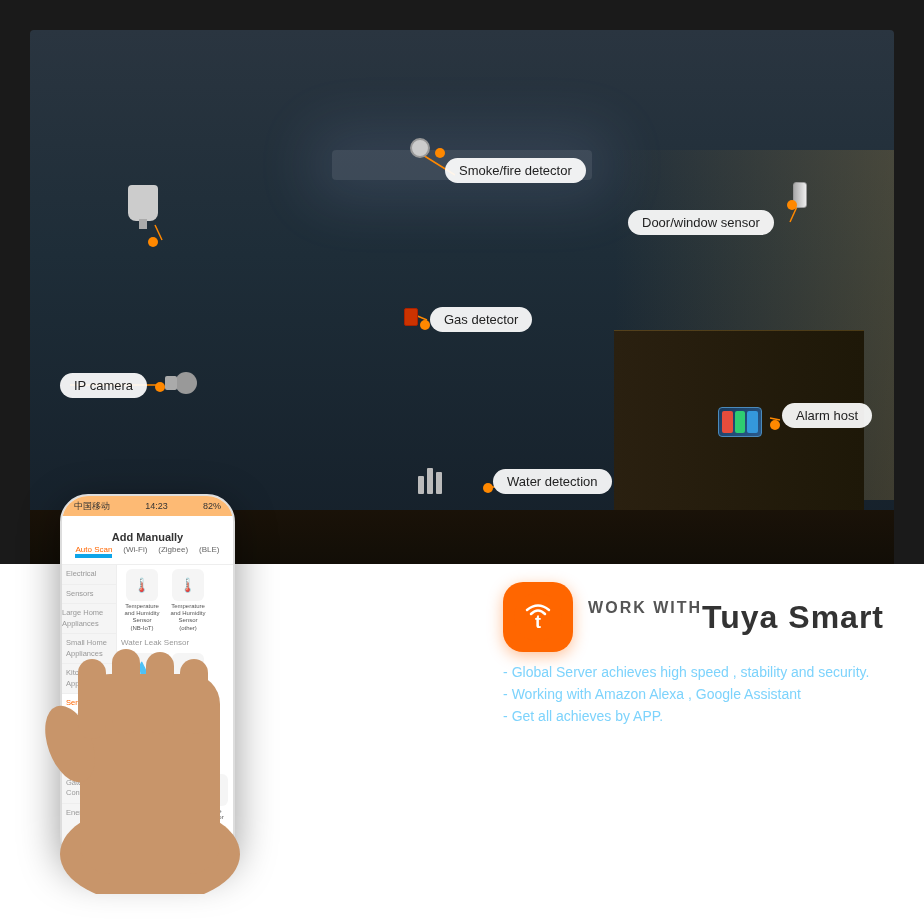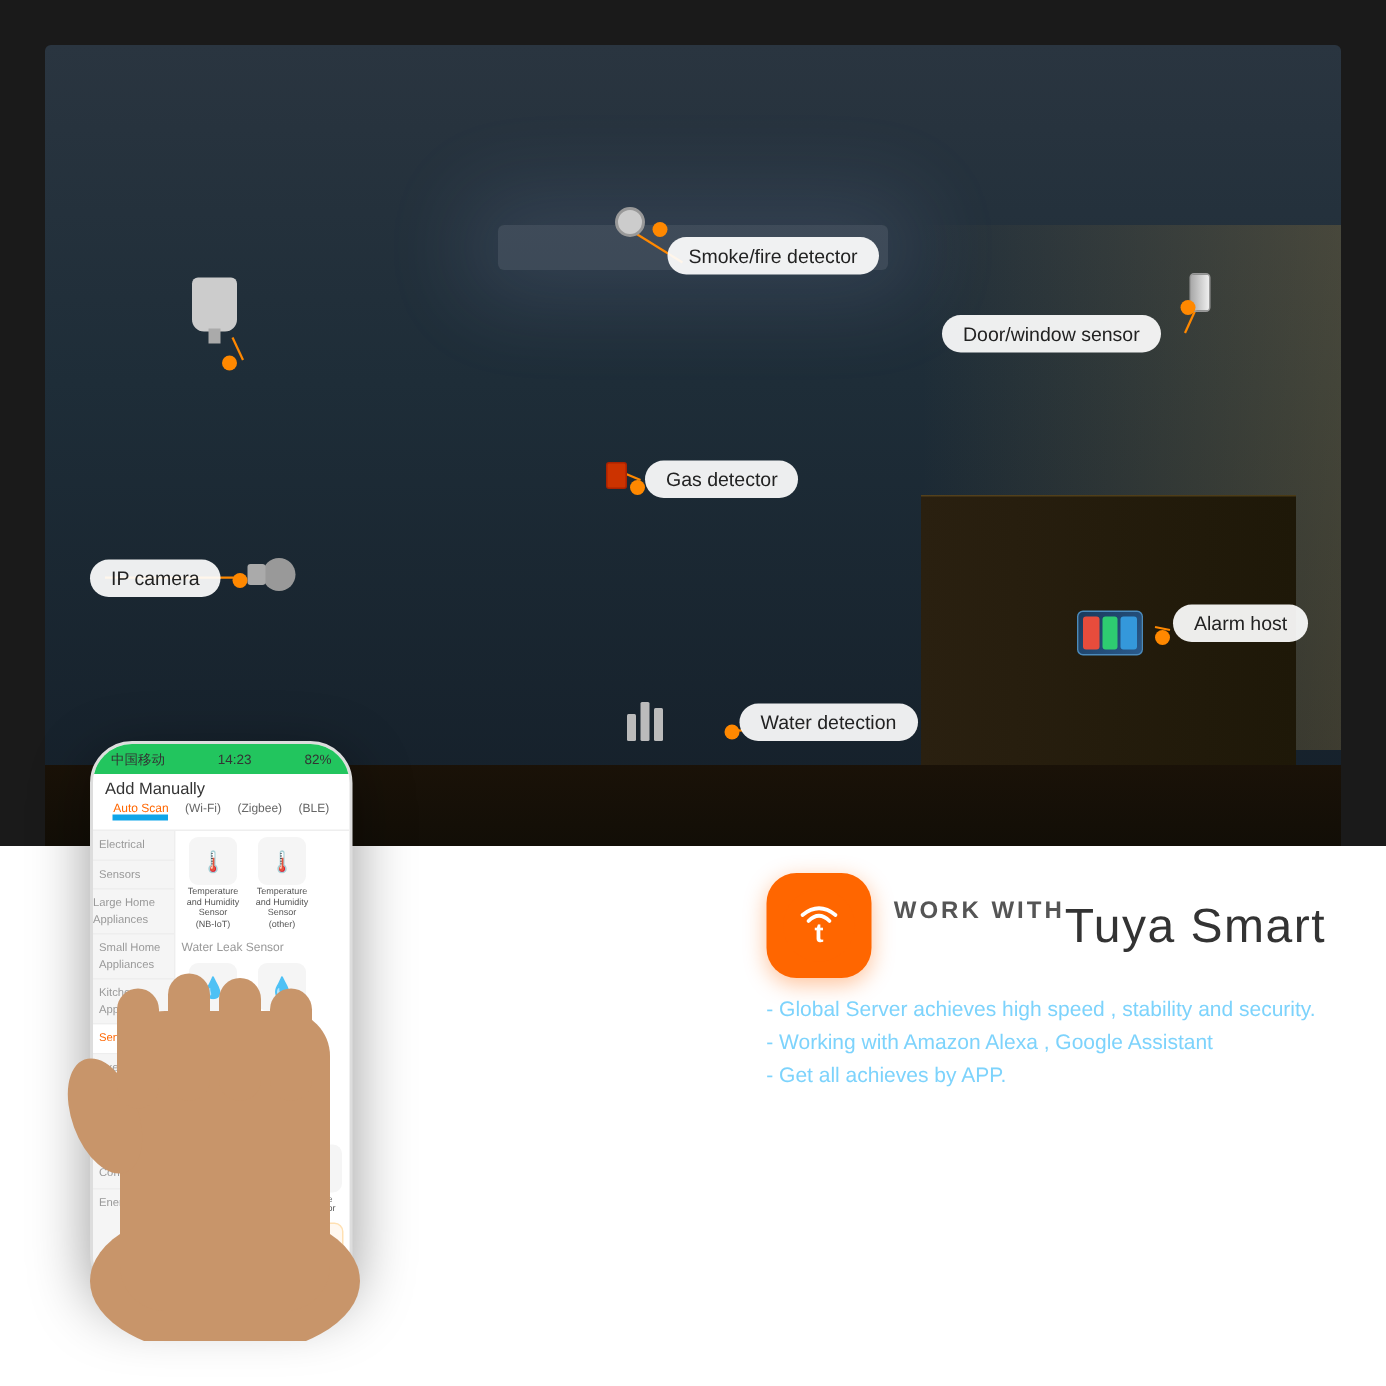--- a/index.html
+++ b/index.html
@@ -152,41 +152,42 @@
       position: relative;
     }
 
     .phone-screen {
       width: 100%; height: 100%;
       background: #f0f0f0;
       overflow: hidden;
     }
 
     .phone-status-bar {
-      background: #22c55e;
+      background: #fdba74;
       height: 20px;
       display: flex;
       align-items: center;
       justify-content: space-between;
       padding: 0 12px;
       font-size: 9px;
       color: #333;
     }
 
     .phone-header {
       background: white;
       padding: 4px 8px;
       border-bottom: 1px solid #eee;
     }
 
     .phone-title {
       font-size: 11px;
-      font-weight: normal;
+      font-weight: bold;
       color: #333;
-      text-align: left;
+      text-align: center;
+      margin-top: 11px;
     }
 
     .phone-tabs {
       display: flex;
       justify-content: space-around;
       font-size: 8px;
       color: #666;
       padding: 2px 0;
     }
 
@@ -228,21 +229,21 @@
 
     .work-with-text {
       font-size: 16px;
       font-weight: 600;
       color: #555;
       letter-spacing: 2px;
     }
 
     .tuya-smart-text {
       font-size: 32px;
-      font-weight: 400;
+      font-weight: 700;
       color: #333;
       letter-spacing: 1px;
     }
 
     .features-list {
       display: flex;
       flex-direction: column;
       gap: 6px;
     }
 

